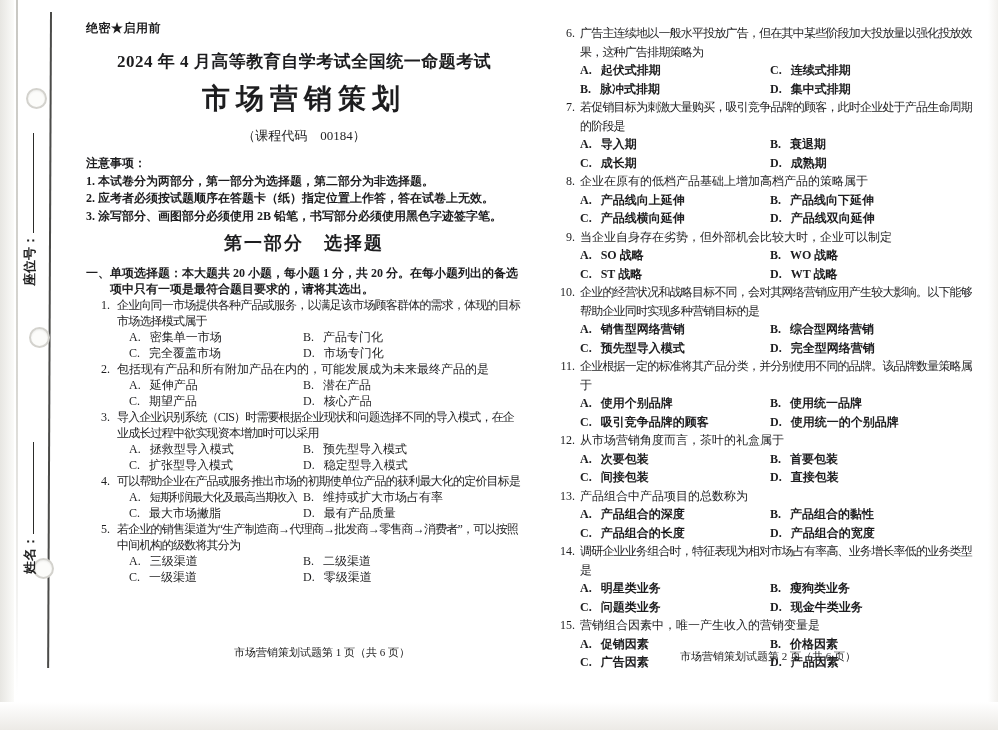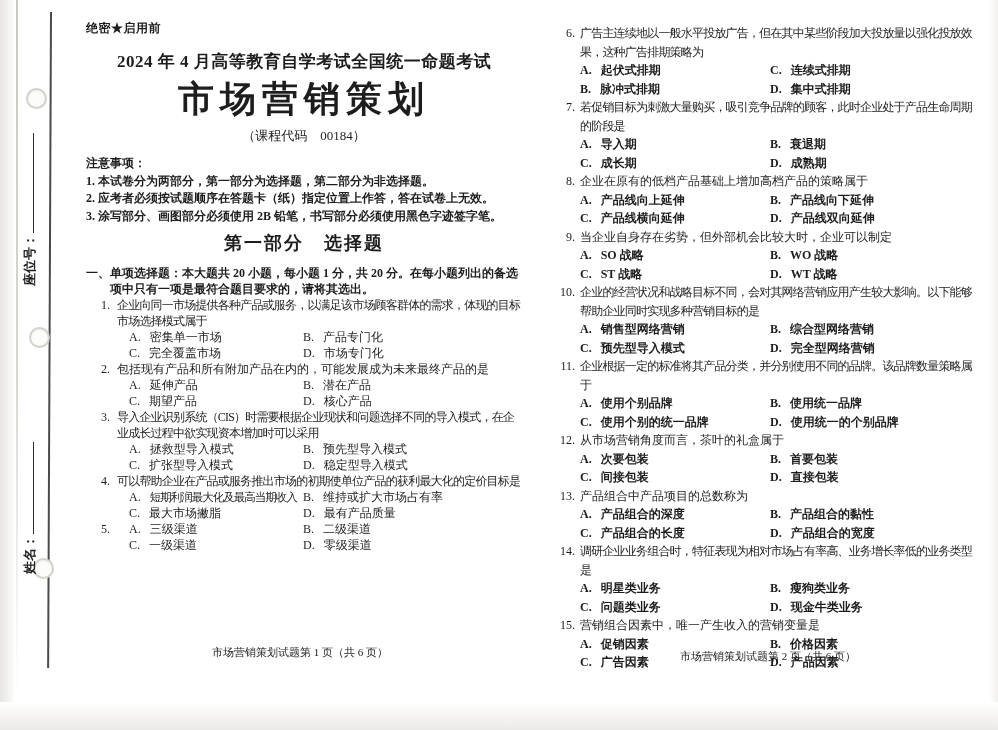--- a/index.html
+++ b/index.html
@@ -34,21 +34,21 @@
   .blank-line{display:inline-block;height:1em;border-bottom:1.6px solid #2c2c2a;
     vertical-align:baseline;margin-left:1px;}
   .seat-field .blank-line{width:100px;}
   .name-field .blank-line{width:92px;}
   
   .page-left{position:absolute;left:86px;top:0;width:436px;font-size:12px;line-height:16px;}
   .page-right{position:absolute;left:553px;top:24px;width:430px;font-size:12px;line-height:18.5px;}
   .classification{margin-top:20px;font-size:12px;font-weight:bold;letter-spacing:0.5px;}
   .session-title{text-align:center;font-size:17px;font-weight:bold;margin-top:14px;
     line-height:24px;letter-spacing:0.5px;}
-  .exam-title{text-align:center;font-size:36px;font-weight:bold;margin-top:6px;
+  .exam-title{text-align:center;font-size:28px;font-weight:bold;margin-top:6px;
     line-height:38px;letter-spacing:6px;}
   .course-code{text-align:center;font-size:13px;margin-top:9px;line-height:18px;}
   .notices{margin-top:10px;font-size:12px;font-weight:bold;line-height:17.5px;}
   .part-heading{text-align:center;font-size:18px;font-weight:bold;margin-top:6px;
     line-height:24px;letter-spacing:2px;}
   .section-intro{display:flex;margin-top:10px;font-weight:bold;}
   .section-intro .marker{flex:none;}
   .section-intro .intro-text{flex:1;}
   
   .question{display:flex;}
@@ -59,21 +59,21 @@
   .page-right .qbody{flex:1;margin-left:5px;}
   .qstem.tight{letter-spacing:-0.8px;}
   .qopts{display:grid;}
   .page-left .qopts{grid-template-columns:174px 1fr;margin-left:12px;}
   .page-right .qopts{grid-template-columns:190px 1fr;font-weight:bold;}
   .opt{white-space:nowrap;}
   .optlab{display:inline-block;margin-right:9px;}
   .opttext.long{font-size:11.5px;letter-spacing:-1px;}
   
   .footer{position:absolute;font-size:11px;color:#232323;text-align:center;}
-  .footer-1{left:82px;width:436px;top:645px;}
+  .footer-1{left:104px;width:436px;top:645px;}
   .footer-2{left:553px;width:430px;top:649px;}
 </style>
 </head>
 <body>
 
 <div class="scan-left"></div>
 <div class="scan-right"></div>
 <div class="scan-bottom"></div>
 <div class="edge-line-light"></div>
 <div class="edge-line-dark"></div>
@@ -149,20 +149,21 @@
             <div class="opt"><span class="optlab">A.</span><span class="opttext long">短期利润最大化及最高当期收入</span></div>
             <div class="opt"><span class="optlab">B.</span><span class="opttext">维持或扩大市场占有率</span></div>
             <div class="opt"><span class="optlab">C.</span><span class="opttext">最大市场撇脂</span></div>
             <div class="opt"><span class="optlab">D.</span><span class="opttext">最有产品质量</span></div>
           </div>
         </div>
       </div>
       <div class="question">
         <span class="qnum">5.</span>
         <div class="qbody">
+          <div class="qstem tight">若企业的销售渠道为“生产制造商→代理商→批发商→零售商→消费者”，可以按照中间机构的级数将其分为</div>
           <div class="qopts">
             <div class="opt"><span class="optlab">A.</span><span class="opttext">三级渠道</span></div>
             <div class="opt"><span class="optlab">B.</span><span class="opttext">二级渠道</span></div>
             <div class="opt"><span class="optlab">C.</span><span class="opttext">一级渠道</span></div>
             <div class="opt"><span class="optlab">D.</span><span class="opttext">零级渠道</span></div>
           </div>
         </div>
       </div>
     </div>
 </div>
@@ -229,21 +230,21 @@
           </div>
         </div>
       </div>
       <div class="question">
         <span class="qnum">11.</span>
         <div class="qbody">
           <div class="qstem tight">企业根据一定的标准将其产品分类，并分别使用不同的品牌。该品牌数量策略属于</div>
           <div class="qopts">
             <div class="opt"><span class="optlab">A.</span><span class="opttext">使用个别品牌</span></div>
             <div class="opt"><span class="optlab">B.</span><span class="opttext">使用统一品牌</span></div>
-            <div class="opt"><span class="optlab">C.</span><span class="opttext">使用个别的统一品牌</span></div>
+            <div class="opt"><span class="optlab">C.</span><span class="opttext">吸引竞争品牌的顾客</span></div>
             <div class="opt"><span class="optlab">D.</span><span class="opttext">使用统一的个别品牌</span></div>
           </div>
         </div>
       </div>
       <div class="question">
         <span class="qnum">12.</span>
         <div class="qbody">
           <div class="qstem">从市场营销角度而言，茶叶的礼盒属于</div>
           <div class="qopts">
             <div class="opt"><span class="optlab">A.</span><span class="opttext">次要包装</span></div>

